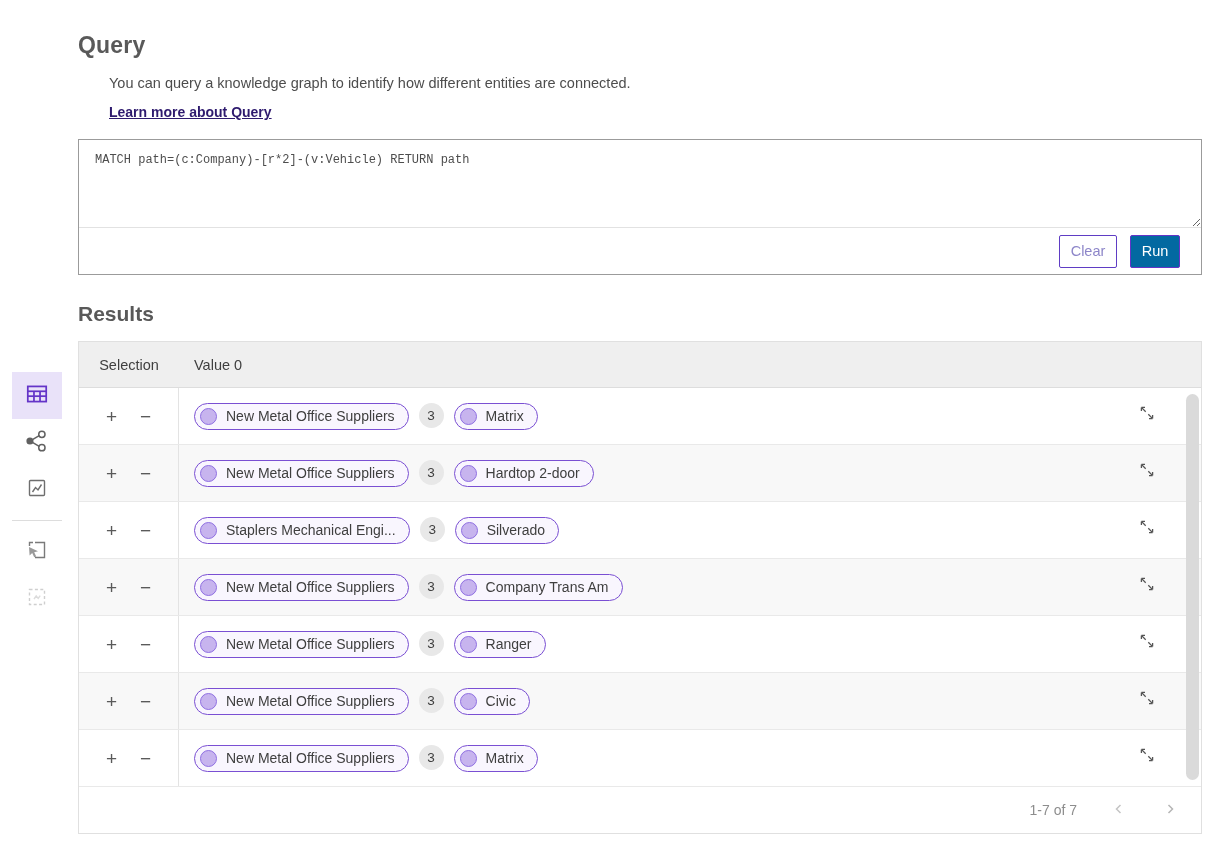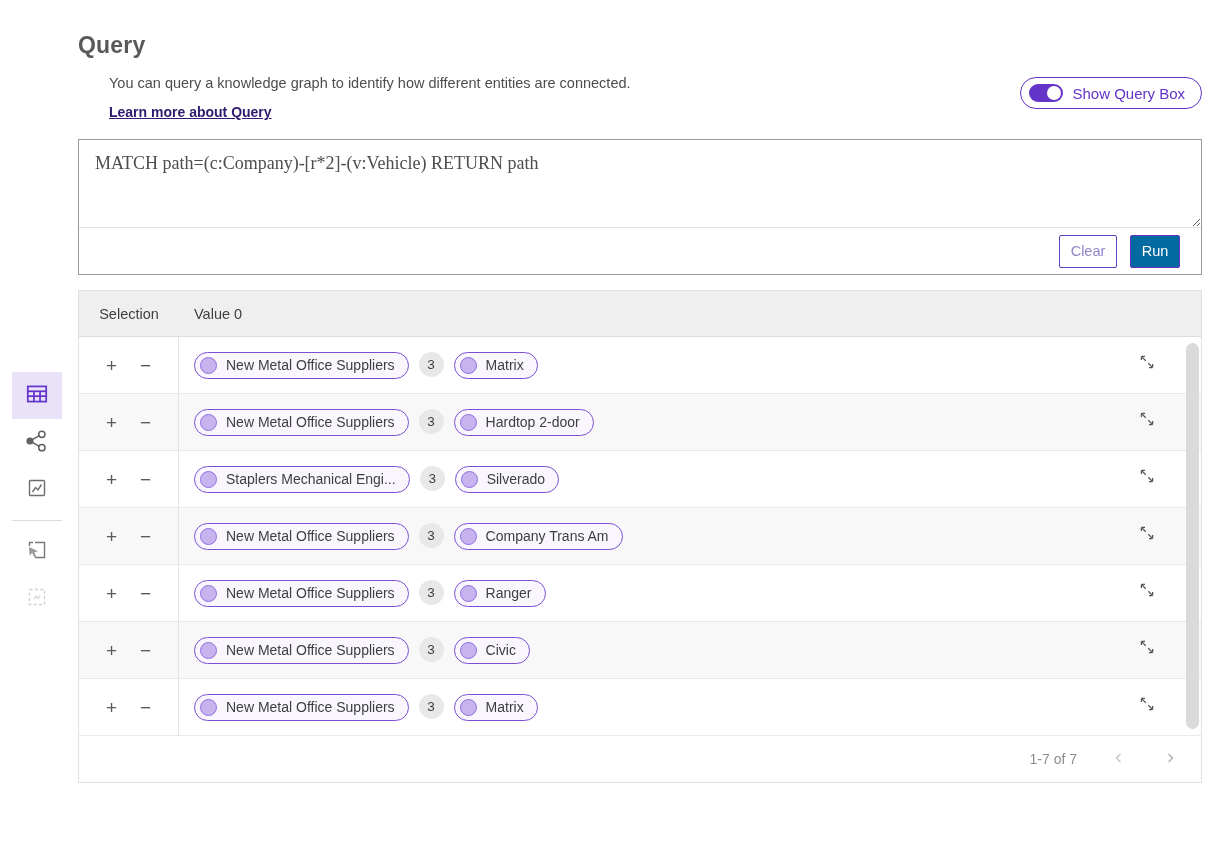--- a/index.html
+++ b/index.html
@@ -19,22 +19,22 @@
   .toggle-pill { display:inline-flex; align-items:center; gap:9px; border:1px solid #6434c8;
                  border-radius:20px; padding:6px 16px 6px 8px; color:#6434c8; font-size:15px;
                  background:#fff; cursor:pointer; margin-top:2px; }
   .switch { position:relative; width:34px; height:18px; background:#6434c8; border-radius:9px; }
   .switch .knob { position:absolute; right:2px; top:2px; width:14px; height:14px;
                   background:#fff; border-radius:50%; }
 
   
   .query-card { margin-top:18px; border:1px solid #9b9b9b; background:#fff; }
   .query-textarea { display:block; width:100%; height:88px; border:none; outline:none;
-                    border-bottom:1px solid #e2e2e2; padding:13px 16px; font-size:18px;
-                    color:#4d4d4d; font-family:Liberation Serif, serif; resize:both; }
+                    border-bottom:1px solid #e2e2e2; padding:13px 16px; font-size:12px;
+                    color:#4d4d4d; font-family:Liberation Mono, monospace; resize:both; }
   .query-footer { height:46px; display:flex; justify-content:flex-end; align-items:center;
                   gap:13px; padding-right:21px; }
   .btn { font-family:inherit; font-size:14.5px; cursor:pointer; border-radius:2px;text-align:center; }
   .btn-clear { width:58px; height:33px; background:#fff; border:1px solid #5f3dc4; color:#8d86c9; }
   .btn-run { width:50px; height:33px; background:#0369a1; border:1px solid #6434c8; color:#fff; }
 
   
   .results-title { margin-top:27px; font-size:21px; font-weight:700; color:#595959; }
   .table-card { position:relative; margin-top:15px; border:1px solid #e0e0e0; background:#fff; }
   .t-header { display:flex; align-items:center; height:46px; background:#efefef;
@@ -129,36 +129,31 @@
   </div>
 
   <div class="content">
 
     <h1 class="page-title">Query</h1>
     <div class="header-flex">
       <div>
         <p class="desc">You can query a knowledge graph to identify how different entities are connected.</p>
         <a class="learn-more">Learn more about Query</a>
       </div>
-      <button class="toggle-pill">
-        <span class="switch">
-            <span class="knob"></span>
-          </span>
-        <span>Show Query Box</span>
-      </button>
     </div>
 
     <div class="query-card">
       <textarea class="query-textarea" spellcheck="false" style="">MATCH path=(c:Company)-[r*2]-(v:Vehicle) RETURN path</textarea>
       <div class="query-footer">
         <button class="btn btn-clear">Clear</button>
         <button class="btn btn-run">Run</button>
       </div>
     </div>
 
+    <h2 class="results-title">Results</h2>
 
     <div class="table-card">
       <div class="t-header">
         <div class="col-sel">Selection</div>
         <div class="col-val">Value 0</div>
       </div>
 
       <div class="t-row">
         <div class="cell-sel">
           <button class="rowbtn">+</button>

